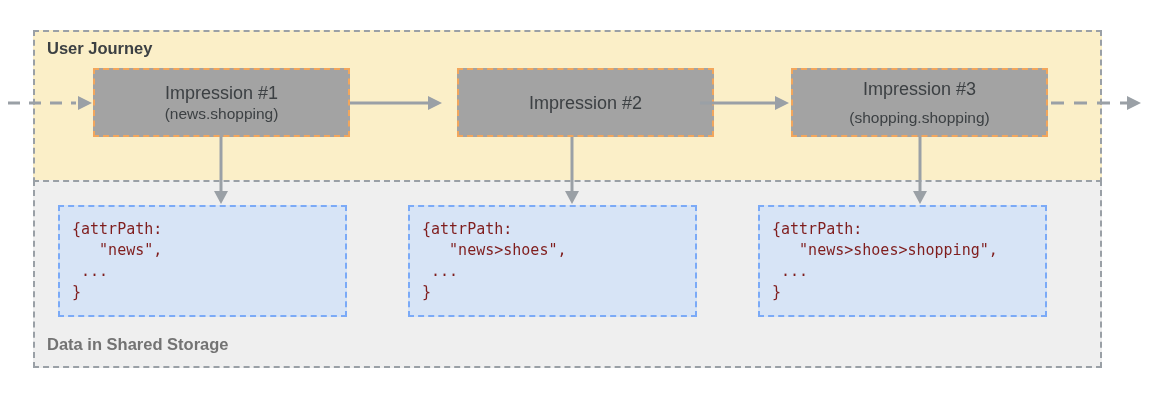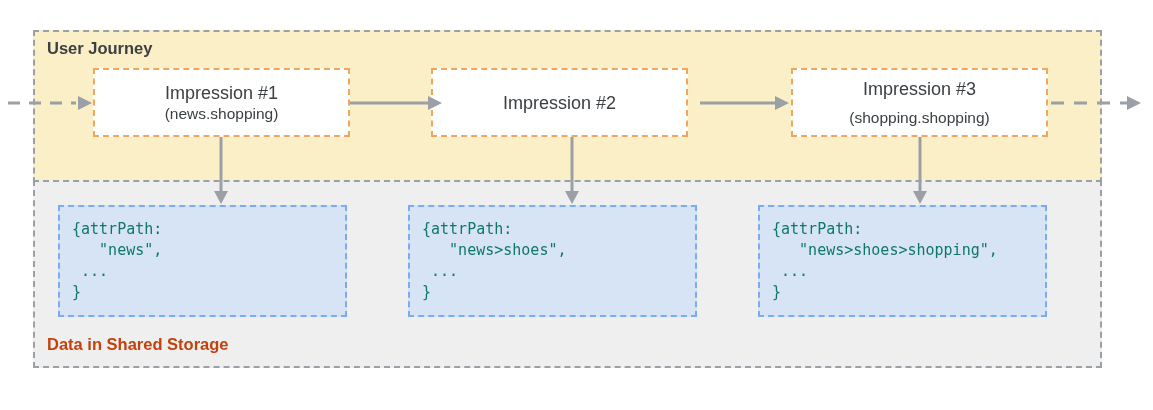--- a/index.html
+++ b/index.html
@@ -17,50 +17,50 @@
     background:#FBEFC8;
     border:2px dashed #9AA0A6;
     box-sizing:border-box;
   }
   .journey-label{
     position:absolute;left:12px;top:7px;
     font-size:16.5px;font-weight:bold;color:#3C4043;
   }
   .impression-box{
     position:absolute;top:36px;height:69px;width:257px;
-    background:#ffffff;
+    background:#a3a3a3;
     border:2px dashed #F2A65C;
     box-sizing:border-box;
     display:flex;flex-direction:column;align-items:center;justify-content:center;
     color:#3C4043;
   }
   .impression-1{left:58px;}
-  .impression-2{left:396px;gap:12px;}
+  .impression-2{left:422px;gap:12px;}
   .impression-3{left:756px;gap:8px;}
   .impression-title{font-size:18px;line-height:22px;}
   .impression-subtitle{font-size:15.5px;line-height:19px;}
   
   .storage-box{
     position:absolute;
     left:33px;top:180px;width:1069px;height:188px;
     background:#EFEFEF;
     border:2px dashed #9AA0A6;
     box-sizing:border-box;
   }
   .storage-label{
     position:absolute;left:12px;top:153px;
-    font-size:16.5px;font-weight:bold;color:#c2410c;
+    font-size:16.5px;font-weight:bold;color:#737373;
   }
   .code-box{
     position:absolute;top:23px;width:289px;height:112px;
     background:#D7E4F6;
     border:2px dashed #7BAAF7;
     box-sizing:border-box;
     padding:12px 0 4px 12px;
-    color:#0f766e;
+    color:#7f1d1d;
     font-family:"DejaVu Sans Mono", monospace;
     font-size:15px;
   }
   .code-1{left:23px;}
   .code-2{left:373px;}
   .code-3{left:723px;}
   .code-line{white-space:pre;line-height:21px;}
   
   .arrow-layer{
     position:absolute;left:0;top:0;width:1153px;height:410px;

